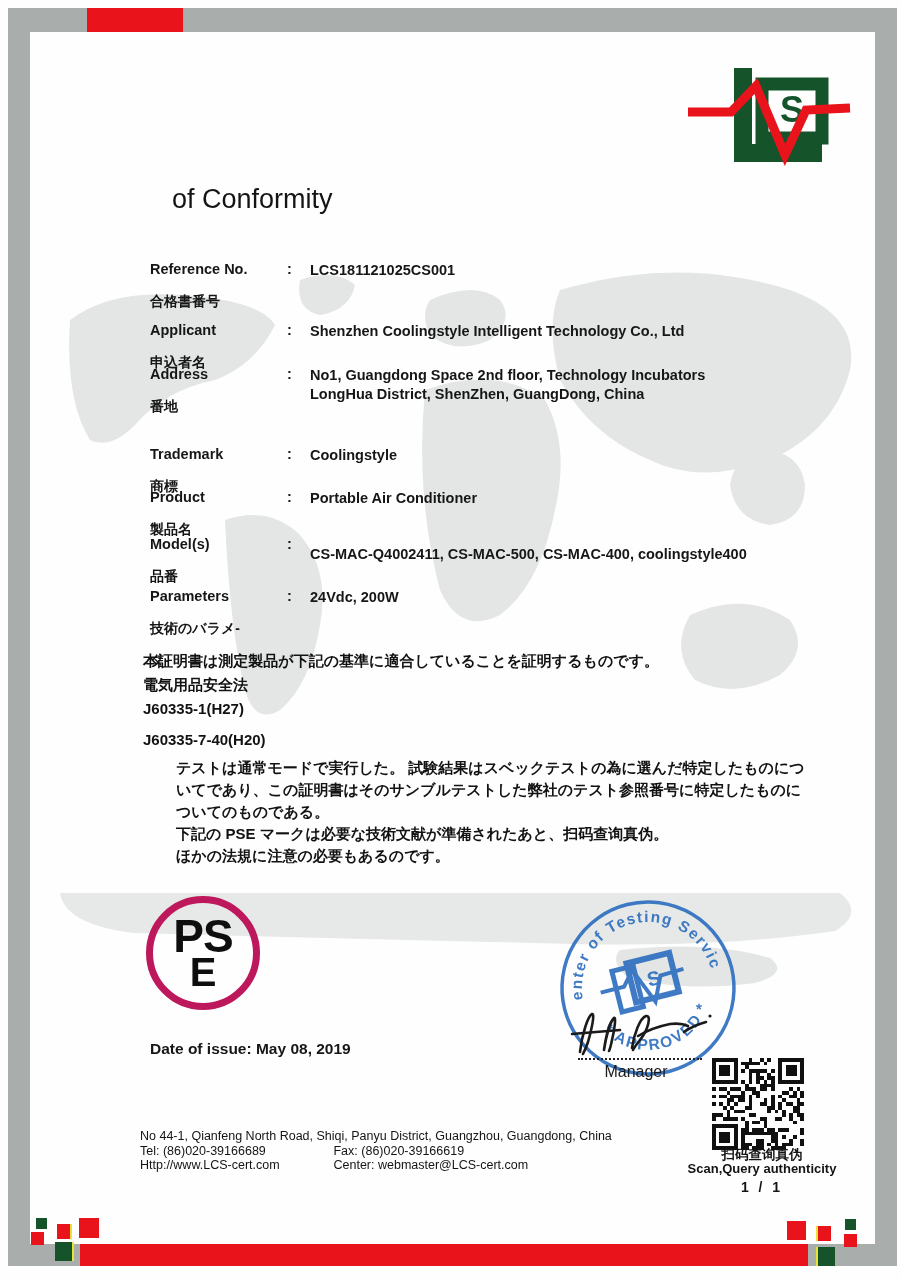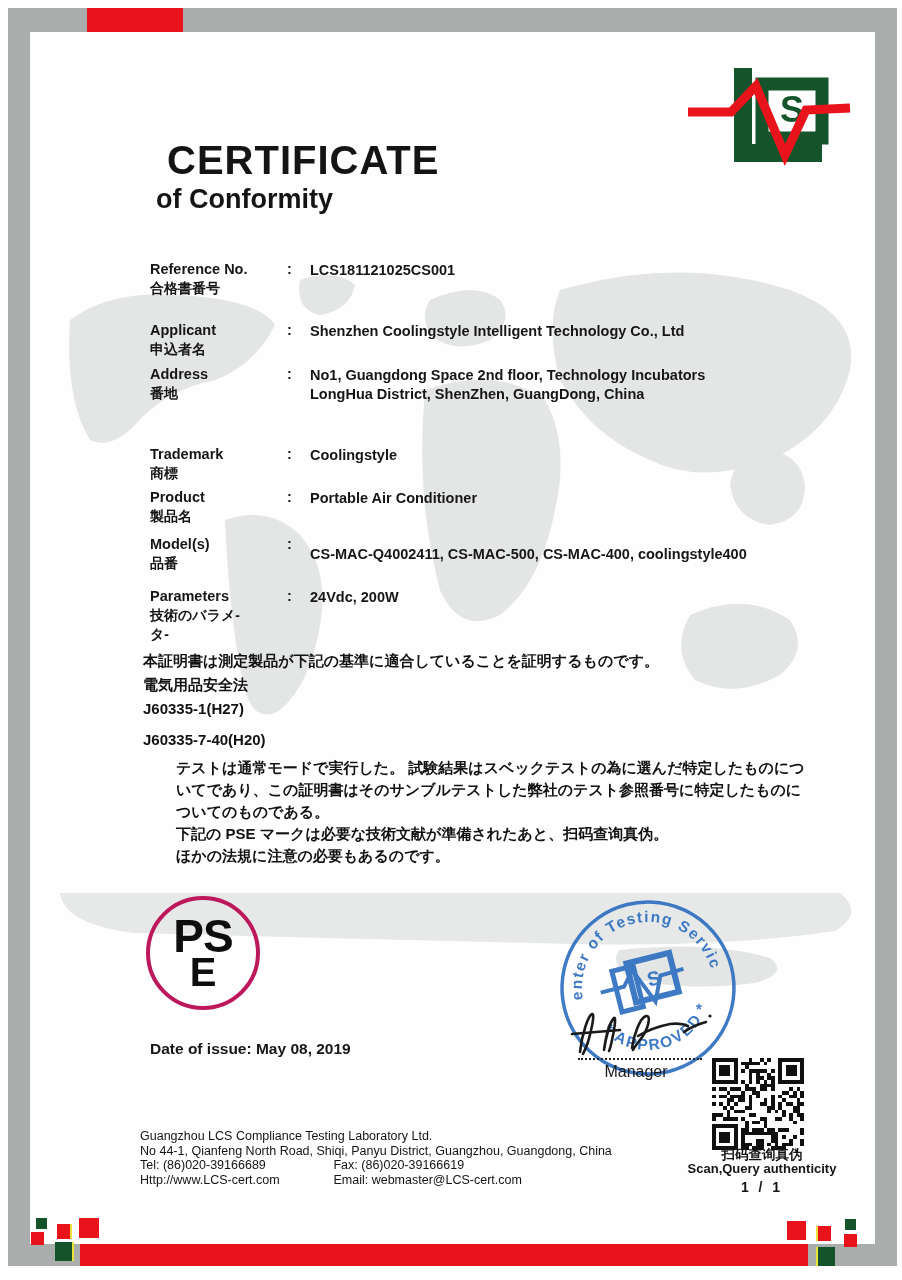--- a/index.html
+++ b/index.html
@@ -12,38 +12,38 @@
   .red  { background:#e8131b; }
   .greensq { background:#15542b; }
   .redsq   { background:#e8131b; }
   .sq { position:absolute; }
 
   
   .map { position:absolute; left:0; top:0; pointer-events:none; }
 
   
   .title    { position:absolute; left:167px; top:138px; font-size:40px; font-weight:bold; letter-spacing:1px; color:#141414; }
-  .subtitle { position:absolute; left:156px; top:184px; font-size:27px; font-weight:bold; color:#141414; }
+  .subtitle { position:absolute; left:172px; top:184px; font-size:27px; font-weight:normal; color:#141414; }
 
   
   .logo { position:absolute; left:688px; top:60px; }
 
   
   .field-row { position:absolute; left:150px; width:660px; font-size:14.5px; }
   .f-label { position:absolute; left:0; top:0; width:136px; font-weight:bold; line-height:17px; }
-  .f-label .jp { font-weight:600; font-size:14px; margin-top:2px; }
+  .f-label .jp { font-weight:600; font-size:14px; margin-top:15px; }
   .f-colon { position:absolute; left:137px; top:0; font-weight:bold; }
   .f-value { position:absolute; left:160px; top:0; width:500px; font-weight:bold; line-height:18.5px; }
 
   
   .jpline { position:absolute; left:143px; font-size:15px; font-weight:600; color:#121212; white-space:nowrap;text-align:center; }
   .note-block { position:absolute; left:143px; top:757px; width:680px; font-size:15px; font-weight:600; line-height:22px; color:#121212;margin-left:33px; }
 
   
-  .pse { position:absolute; left:146px; top:896px; width:114px; height:114px; border:4px solid #be185d; border-radius:50%;
+  .pse { position:absolute; left:146px; top:896px; width:114px; height:114px; border:7px solid #be185d; border-radius:50%;
          display:flex; flex-direction:column; align-items:center; justify-content:center; background:transparent; }
   .pse .ps { font-size:46px; font-weight:bold; letter-spacing:-1px; line-height:38px; color:#0e0e0e; }
   .pse .e  { font-size:40px; font-weight:bold; line-height:34px; color:#0e0e0e; }
 
   
   .date { position:absolute; left:150px; top:1040px; font-size:15.5px; font-weight:bold; }
 
   
   .stamp { position:absolute; left:553px; top:893px; transform:rotate(-14deg); opacity:0.92; }
   .sig   { position:absolute; left:566px; top:1006px; }
@@ -102,21 +102,20 @@
   <div class="sq greensq" style="left:816px;top:1247px;width:19px;height:19px;border-left:2px solid #e8e23a"></div>
 
   <svg class="logo" width="168" height="108" viewBox="0 0 168 108">
     <rect x="46" y="8" width="18" height="94" fill="#15542b"></rect>
     <rect x="46" y="84" width="88" height="18" fill="#15542b"></rect>
     <rect x="74" y="24" width="60" height="54" fill="none" stroke="#15542b" stroke-width="13"></rect>
     <text x="104" y="62" font-size="36" font-weight="bold" font-family="Liberation Sans, sans-serif" fill="#15542b" text-anchor="middle">S</text>
     <polyline points="0,52 43,52 68,26 97,95 118,50 162,48" fill="none" stroke="#e8131b" stroke-width="9"></polyline>
   </svg>
 
-  <div class="title">CERTIFICATE</div>
   <div class="subtitle">of Conformity</div>
 
   <div class="field-row" style="top:261px">
     <div class="f-label">
         <div>Reference No.</div>
         <div class="jp">合格書番号</div>
       </div>
     <div class="f-colon">:</div>
     <div class="f-value">LCS181121025CS001</div>
   </div>
@@ -227,29 +226,28 @@
       <path d="M66,42 C68,28 74,12 80,10 C86,9 82,24 74,34 C70,39 68,42 67,44"></path>
       <path d="M72,30 C82,24 94,20 104,18 C112,17 118,18 122,20"></path>
       <path d="M118,26 C124,22 132,18 140,16"></path>
       <circle cx="144" cy="10" r="1.6" fill="#1b1b1b" stroke="none"></circle>
     </g>
   </svg>
   <div class="sigline"></div>
   <div class="manager">Manager</div>
 
   <div class="footer">
-    <div>Guangzhou LCS Compliance Testing Laboratory Ltd.</div>
     <div>No 44-1, Qianfeng North Road, Shiqi, Panyu District, Guangzhou, Guangdong, China</div>
     <div class="cols">
       <span class="c1">Tel: (86)020-39166689</span>
       <span>Fax: (86)020-39166619</span>
     </div>
     <div class="cols">
       <span class="c1">Http://www.LCS-cert.com</span>
-      <span>Email: webmaster@LCS-cert.com</span>
+      <span>Center: webmaster@LCS-cert.com</span>
     </div>
   </div>
 
   <div class="qr-wrap">
     <svg id="qr-svg" width="92" height="92" viewBox="0 0 25 25" shape-rendering="crispEdges">
         <rect x="0" y="0" width="1" height="1" fill="#101010"></rect>
         <rect x="1" y="0" width="1" height="1" fill="#101010"></rect>
         <rect x="2" y="0" width="1" height="1" fill="#101010"></rect>
         <rect x="3" y="0" width="1" height="1" fill="#101010"></rect>
         <rect x="4" y="0" width="1" height="1" fill="#101010"></rect>

